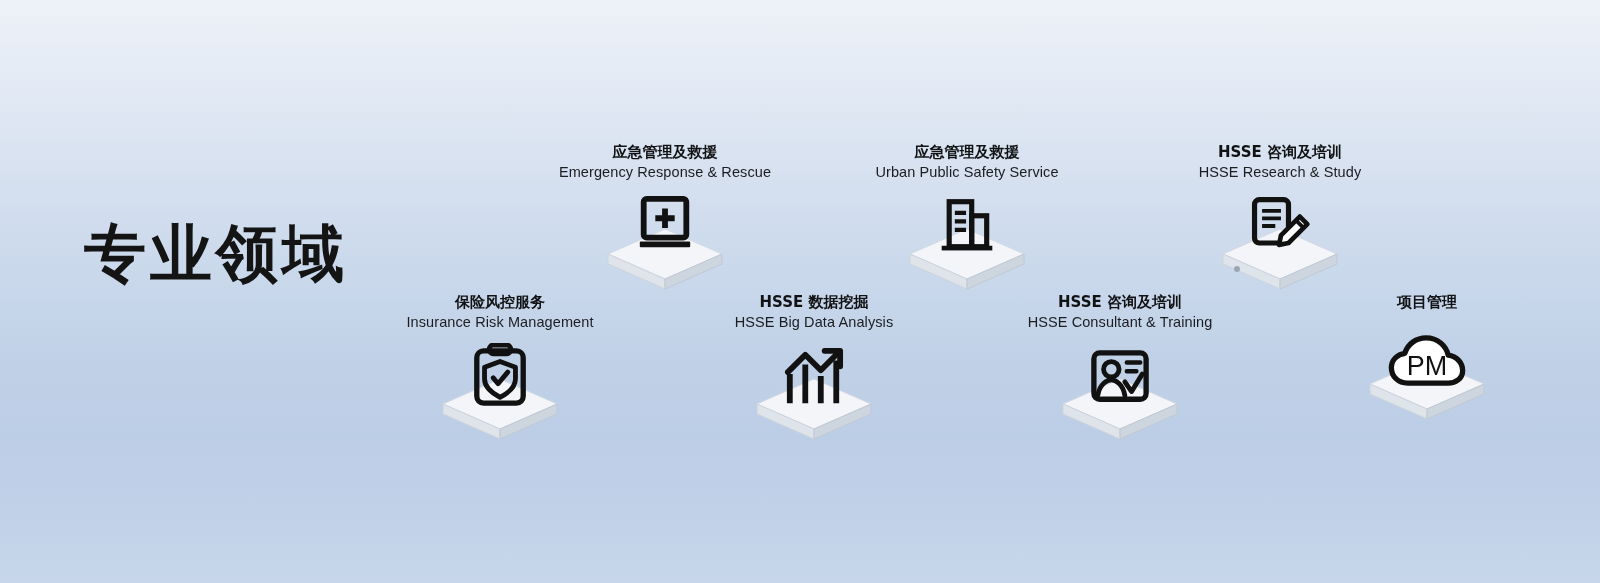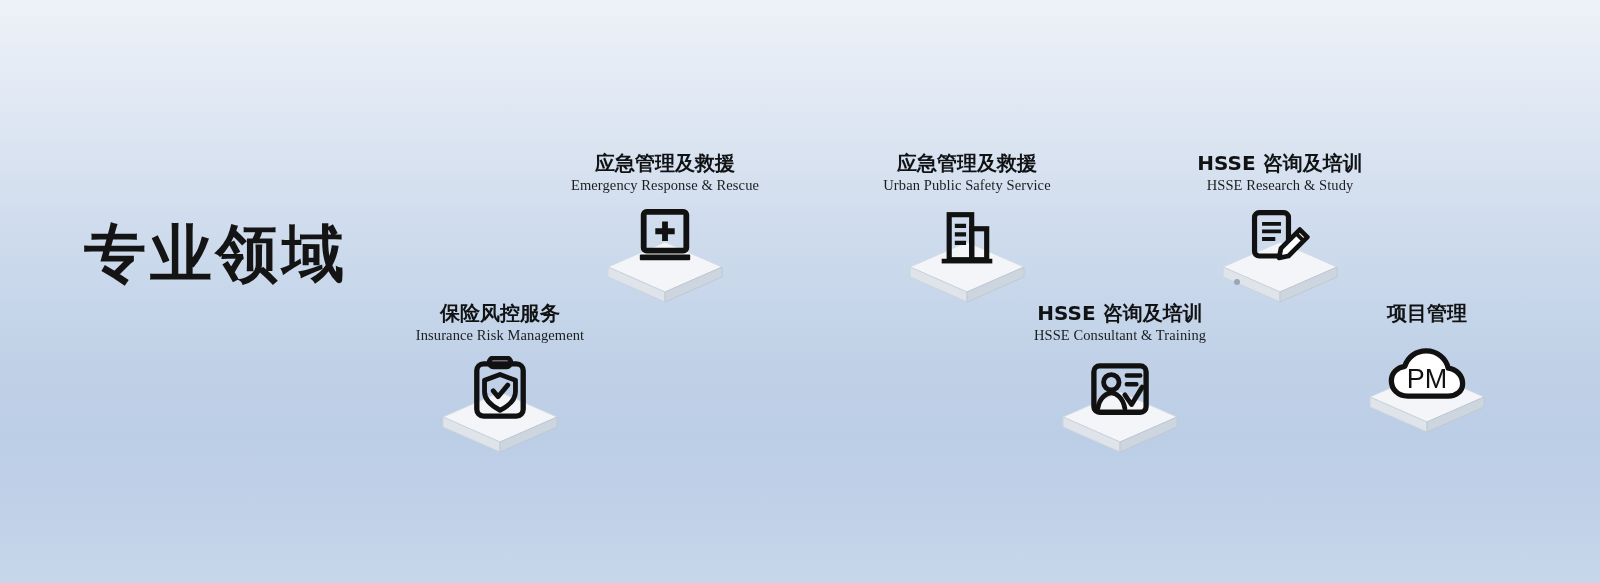--- a/index.html
+++ b/index.html
@@ -45,37 +45,36 @@
     font-family: Liberation Mono, monospace;
   }
 
   
   .card {
     position: absolute;
     width: 240px;
     text-align: center;
   }
   .card-label-cn {
-    font-size: 20px;
+    font-size: 15px;
     font-weight: 700;
     color: #111214;
     line-height: 1.05;
     white-space: nowrap;
     font-family: "DejaVu Sans", "Liberation Sans", sans-serif;
-    margin-top: 8px;
   }
   .card-label-en {
     margin-top: 4px;
     font-size: 14.5px;
     font-weight: 400;
     color: #1b1d20;
     line-height: 1.1;
     white-space: nowrap;
     letter-spacing: 0.1px;
-    font-family: Liberation Serif, serif;
+    font-family: Liberation Sans, sans-serif;
   }
 
   
   .plinth-wrap {
     position: relative;
     width: 240px;
     height: 110px;
     margin-top: 10px;
   }
   .plinth {
@@ -189,20 +188,40 @@
         <svg width="58" height="64" viewBox="0 0 60 66">
           <rect x="6" y="8" width="48" height="54" rx="7" fill="none" stroke="#111" stroke-width="5.5"></rect>
           <rect x="19" y="2" width="22" height="9" rx="4" fill="none" stroke="#111" stroke-width="5"></rect>
           <path d="M30 19 L46 25 V37 C46 46 38 52 30 56 C22 52 14 46 14 37 V25 Z" fill="none" stroke="#111" stroke-width="5" stroke-linejoin="round"></path>
           <path d="M23 36 L28 42 L38 30" fill="none" stroke="#111" stroke-width="5" stroke-linecap="round" stroke-linejoin="round"></path>
         </svg>
       </div>
     </div>
   </div>
 
+  <div class="card" style="left:694px; top:295px;">
+    <div class="card-label-cn">HSSE 数据挖掘</div>
+    <div class="card-label-en">HSSE Big Data Analysis</div>
+    <div class="plinth-wrap">
+      <div class="plinth">
+        <svg viewBox="0 0 118 64">
+          <polygon points="59,2 116,27 59,52 2,27" fill="#f3f5f8" stroke="#d4dae3" stroke-width="1"></polygon>
+          <polygon points="2,27 59,52 59,62 2,37" fill="#dfe4eb" stroke="#ccd3dc" stroke-width="1"></polygon>
+          <polygon points="116,27 59,52 59,62 116,37" fill="#cdd5df" stroke="#bfc8d4" stroke-width="1"></polygon>
+        </svg>
+      </div>
+      <div class="icon-holder">
+        <svg width="64" height="60" viewBox="0 0 66 62">
+          <path d="M8 28 V58 M24 18 V58 M40 30 V58 M56 14 V58" stroke="#111" stroke-width="6" stroke-linecap="butt"></path>
+          <path d="M6 26 L24 8 L40 24 L58 6" fill="none" stroke="#111" stroke-width="6" stroke-linejoin="round" stroke-linecap="round"></path>
+          <path d="M44 4 H60 V20" fill="none" stroke="#111" stroke-width="6" stroke-linejoin="round" stroke-linecap="round"></path>
+        </svg>
+      </div>
+    </div>
+  </div>
 
   <div class="card" style="left:1000px; top:295px;">
     <div class="card-label-cn">HSSE 咨询及培训</div>
     <div class="card-label-en">HSSE Consultant &amp; Training</div>
     <div class="plinth-wrap">
       <div class="plinth">
         <svg viewBox="0 0 118 64">
           <polygon points="59,2 116,27 59,52 2,27" fill="#f3f5f8" stroke="#d4dae3" stroke-width="1"></polygon>
           <polygon points="2,27 59,52 59,62 2,37" fill="#dfe4eb" stroke="#ccd3dc" stroke-width="1"></polygon>
           <polygon points="116,27 59,52 59,62 116,37" fill="#cdd5df" stroke="#bfc8d4" stroke-width="1"></polygon>

